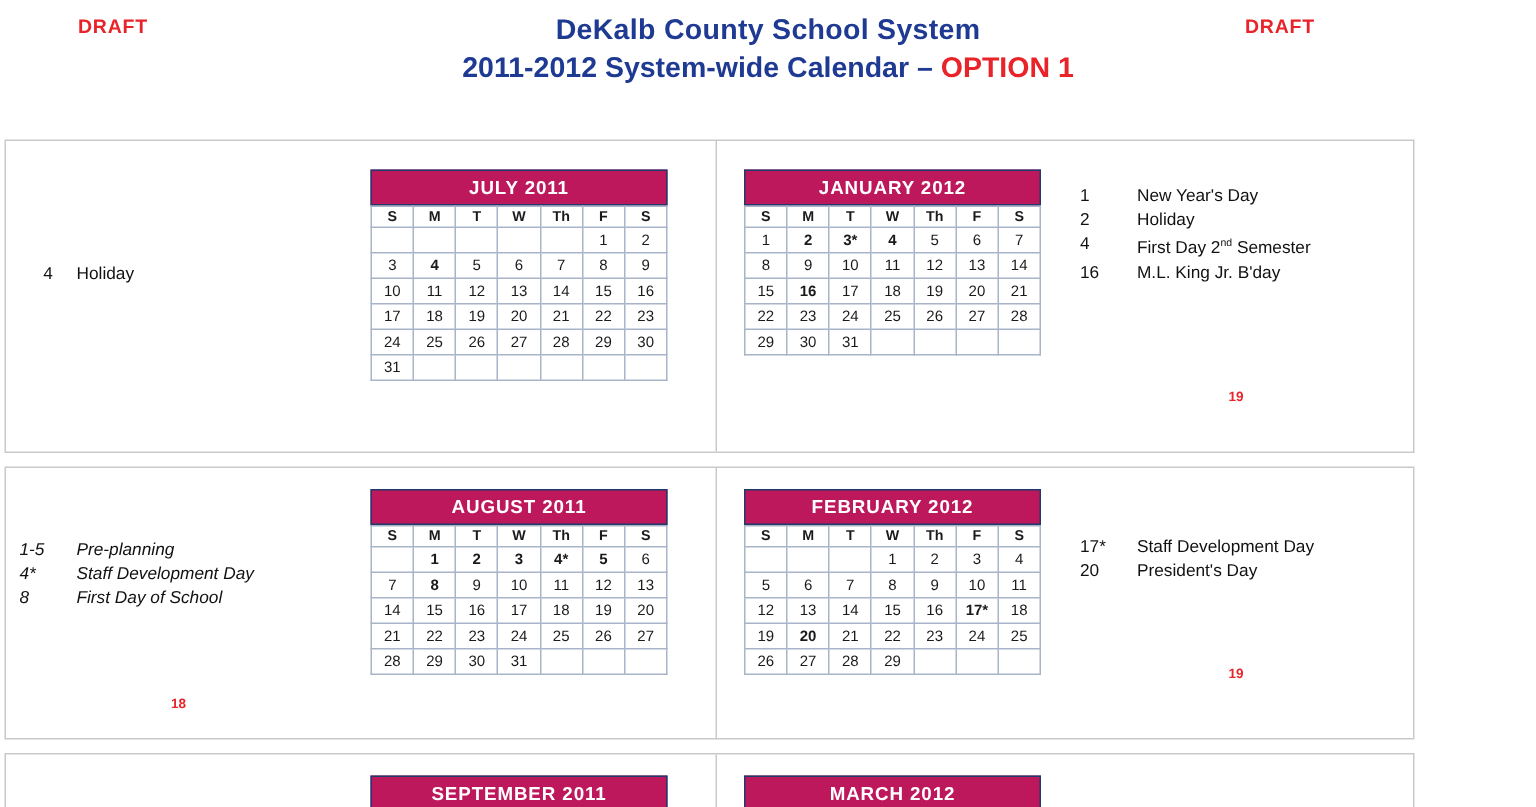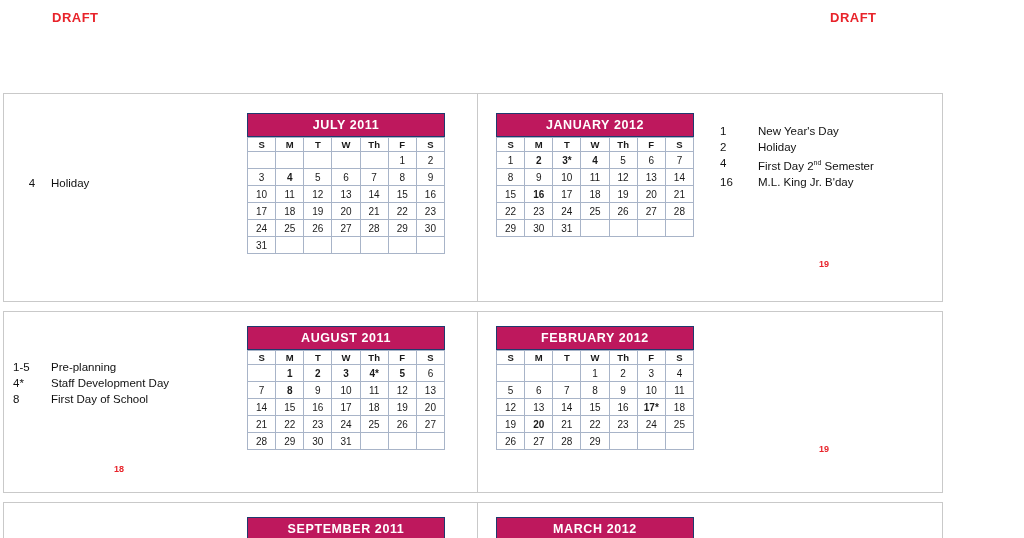--- a/index.html
+++ b/index.html
@@ -101,20 +101,26 @@
   sup { font-size: 7px; vertical-align: super; }
 </style>
 </head>
 <body>
 
 <div class="page">
 
   <div class="header">
     <div class="draft draft-left">DRAFT</div>
     <div class="draft draft-right">DRAFT</div>
+    <div class="title-block">
+      <div class="title-line1">DeKalb County School System</div>
+      <div class="title-line2">
+        <span>2011-2012 System-wide Calendar – </span><span class="opt">OPTION 1</span>
+      </div>
+    </div>
   </div>
 
   <div class="band band-1">
     <div class="band-inner">
       <div class="divider" style="left:473px;"></div>
 
       <div class="legend" style="left:9px; top:81px;text-align:center;">
         <div class="row">
           <span class="k">4</span><span class="v">Holiday</span>
         </div>
@@ -264,21 +270,21 @@
             </tbody>
         </table>
       </div>
     </div>
   </div>
 
   <div class="band band-2">
     <div class="band-inner">
       <div class="divider" style="left:473px;"></div>
 
-      <div class="legend" style="left:9px; top:47px;">
+      <div class="legend" style="left:9px; top:47px;font-style:italic;">
         <div class="row"><span class="k">1-5</span><span class="v">Pre-planning</span></div>
         <div class="row"><span class="k">4*</span><span class="v">Staff Development Day</span></div>
         <div class="row"><span class="k">8</span><span class="v">First Day of School</span></div>
       </div>
       <div class="daycount" style="left:110px; top:152px;">18</div>
 
       <div class="cal" style="left:243px; top:14px;">
         <div class="cal-title">AUGUST 2011</div>
         <table class="calgrid">
           <thead>
@@ -335,20 +341,24 @@
                 <td>30</td>
                 <td>31</td>
                 <td class="empty">&nbsp;</td>
                 <td class="empty">&nbsp;</td>
                 <td class="empty">&nbsp;</td>
               </tr>
             </tbody>
         </table>
       </div>
 
+      <div class="legend" style="left:716px; top:45px;">
+        <div class="row"><span class="k">17*</span><span class="v">Staff Development Day</span></div>
+        <div class="row"><span class="k">20</span><span class="v">President's Day</span></div>
+      </div>
       <div class="daycount" style="left:815px; top:132px;">19</div>
 
       <div class="cal" style="left:492px; top:14px;border-radius:32px;">
         <div class="cal-title">FEBRUARY  2012</div>
         <table class="calgrid">
           <thead>
               <tr>
             <th>S</th>
             <th>M</th>
             <th>T</th>

